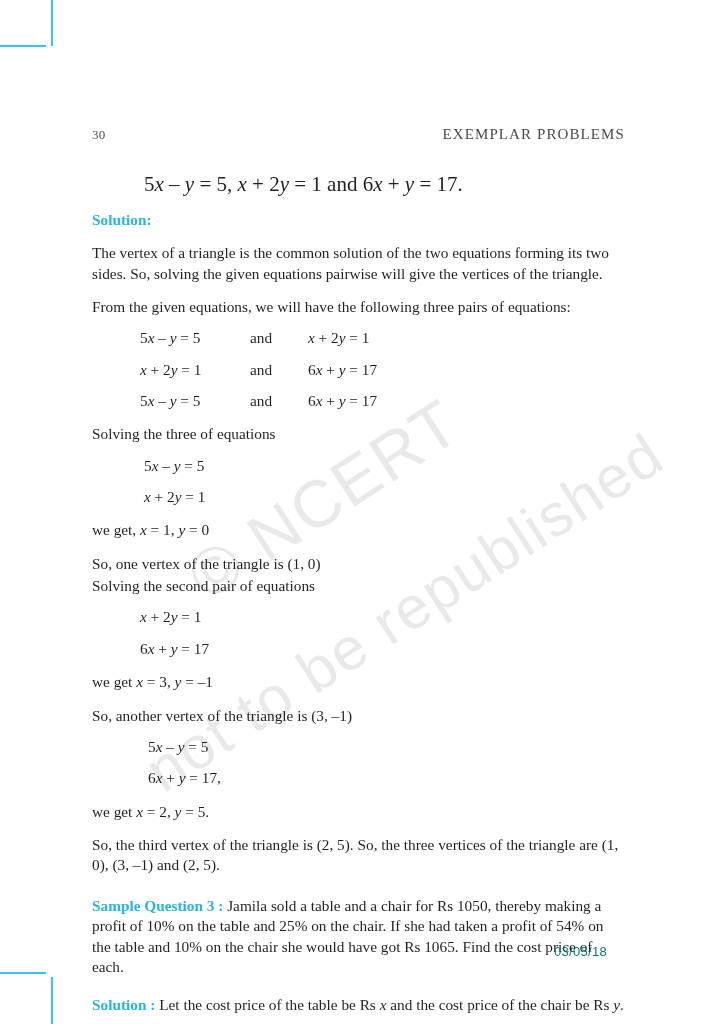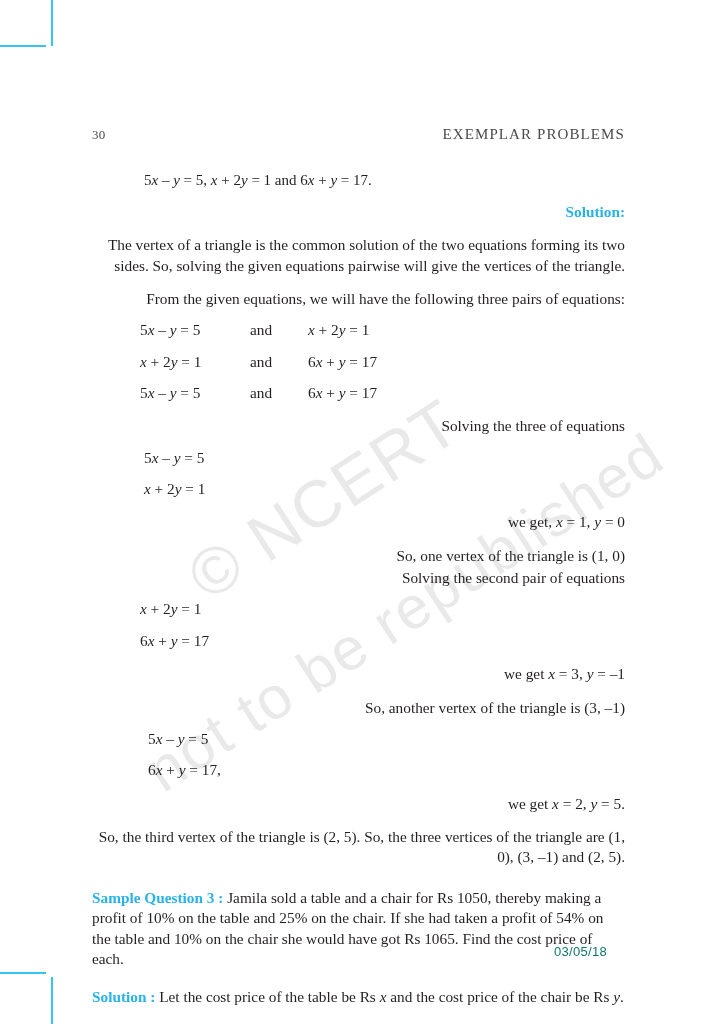--- a/index.html
+++ b/index.html
@@ -113,21 +113,21 @@
     letter-spacing: 1.1px;
   }
 
   p, .eq, .eqrow {
     margin: 0;
   }
 
   .body-para {
     font-size: 15.3px;
     line-height: 1.33;
-    text-align: right;
+    text-align: left;
     margin-top: 13px;
   }
   .body-para.tight {
     margin-top: 2px;
   }
 
   .heading-blue {
     color: #28b3e6;
     font-weight: bold;
     font-size: 15.3px;
@@ -155,21 +155,21 @@
 
   .stack {
     margin-top: 5px;
   }
 
   i, .it {
     font-style: italic;
   }
 
   .first-eq {
-    font-size: 15px;
+    font-size: 21px;
     padding-left: 52px;
     padding-top: 29px;
   }
 
   .sq-block {
     margin-top: 20px;
     font-size: 15.3px;
     line-height: 1.35;
   }
   .sol-block {

